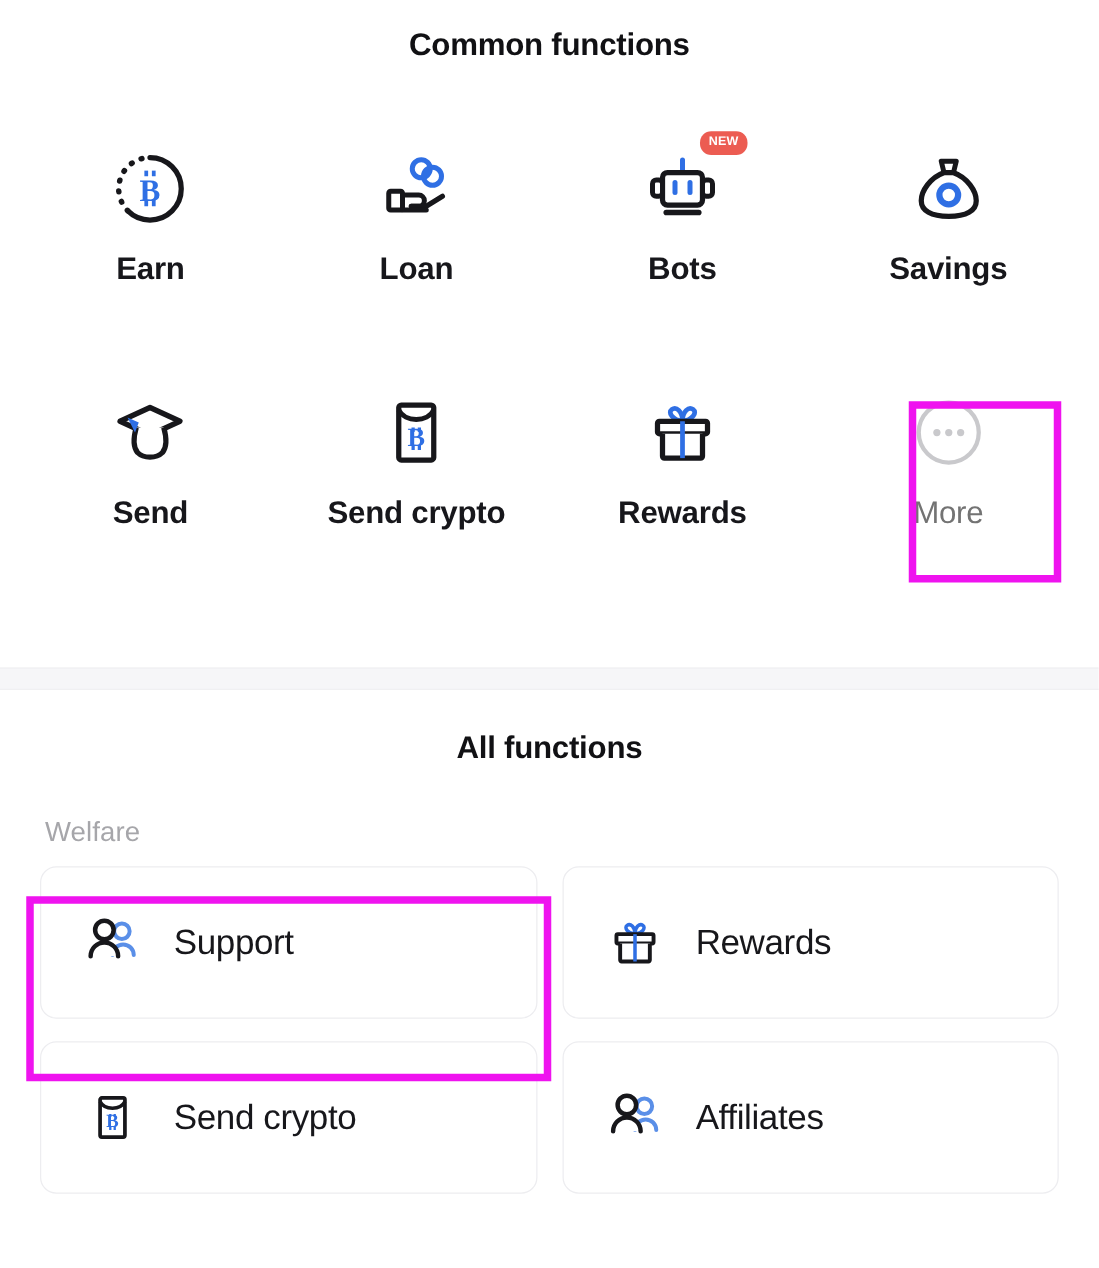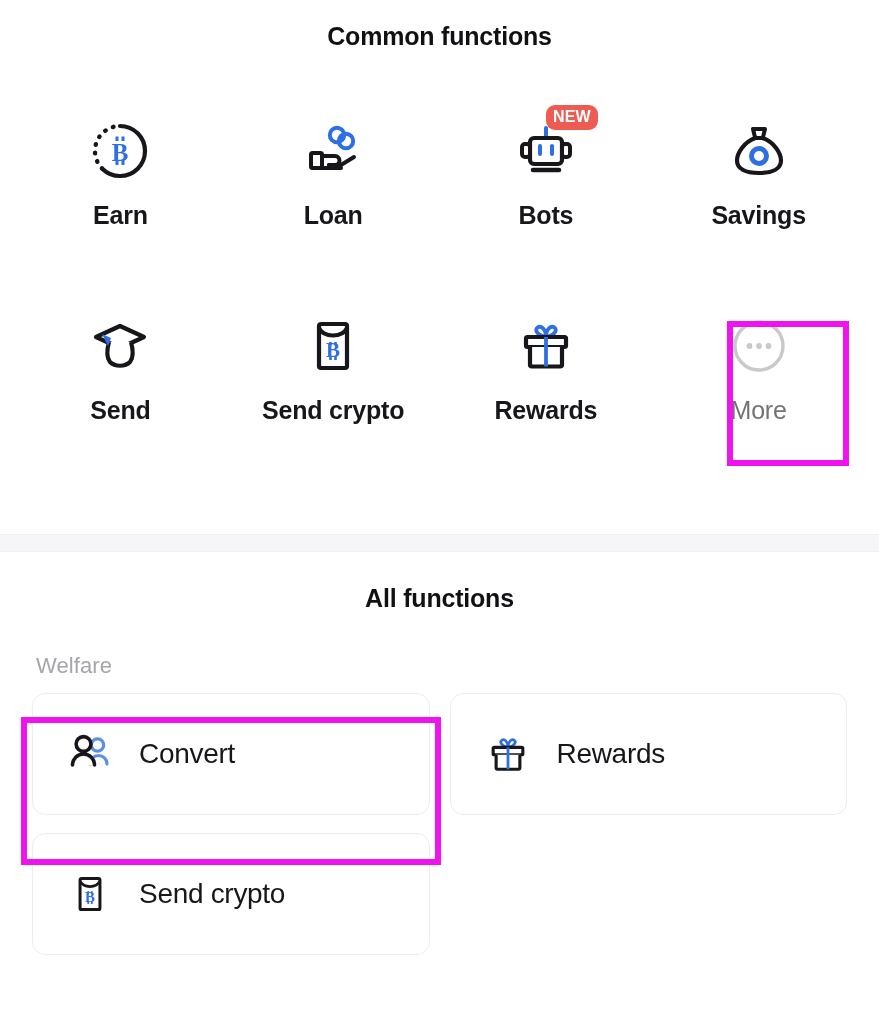--- a/index.html
+++ b/index.html
@@ -85,21 +85,21 @@
     height: 148px;
   }
 
   
   .new-badge {
     position: absolute;
     top: -14px;
     right: -20px;
     background: #ec5c52;
     color: #ffffff;
-    font-size: 16px;
+    font-size: 10px;
     font-weight: 700;
     line-height: 1;
     padding: 4px 7px 5px 7px;
     border-radius: 9px;
     letter-spacing: 0.2px;
   }
 
   
   .divider {
     height: 18px;
@@ -296,21 +296,21 @@
 
     <div class="fn-card">
       <div class="card-icon">
         <svg width="46" height="46" viewBox="0 0 46 46">
           <circle cx="30.5" cy="14" r="6.2" fill="none" stroke="#5a8fe8" stroke-width="3.2"></circle>
           <path d="M23 33 a8.5 8.5 0 0 1 8.5 -8.5 a8.5 8.5 0 0 1 8.5 8.5" fill="none" stroke="#5a8fe8" stroke-width="3.2" stroke-linecap="round"></path>
           <circle cx="16.5" cy="13" r="7.4" fill="#fff" stroke="#17171b" stroke-width="3.6"></circle>
           <path d="M5.5 34 a11 11 0 0 1 11 -11 a11 11 0 0 1 11 11" fill="#fff" stroke="#17171b" stroke-width="3.6" stroke-linecap="round"></path>
         </svg>
       </div>
-      <div class="card-label">Convert</div>
+      <div class="card-label">Support</div>
     </div>
 
     <div class="fn-card">
       <div class="card-icon">
         <svg width="46" height="46" viewBox="0 0 62 62">
           <path d="M31 22 C31 14 26 10 22.5 12.5 C19 15 23 21 31 22 Z" fill="none" stroke="#2f6fe4" stroke-width="3.8"></path>
           <path d="M31 22 C31 14 36 10 39.5 12.5 C43 15 39 21 31 22 Z" fill="none" stroke="#2f6fe4" stroke-width="3.8"></path>
           <rect x="11" y="22" width="40" height="10" rx="1.5" fill="#fff" stroke="#17171b" stroke-width="4.2"></rect>
           <path d="M15 32 V50 a1.5 1.5 0 0 0 1.5 1.5 H45.5 A1.5 1.5 0 0 0 47 50 V32" fill="#fff" stroke="#17171b" stroke-width="4.2" stroke-linejoin="round"></path>
           <line x1="31" y1="22" x2="31" y2="51.5" stroke="#2f6fe4" stroke-width="3.8"></line>
@@ -327,17 +327,28 @@
           <text x="31" y="42" font-family="'Liberation Serif', serif" font-size="21" font-weight="700" fill="#2f6fe4" text-anchor="middle">B</text>
           <line x1="28.5" y1="27" x2="28.5" y2="30.5" stroke="#2f6fe4" stroke-width="2.6"></line>
           <line x1="33.5" y1="27" x2="33.5" y2="30.5" stroke="#2f6fe4" stroke-width="2.6"></line>
           <line x1="28.5" y1="41" x2="28.5" y2="45" stroke="#2f6fe4" stroke-width="2.6"></line>
           <line x1="33.5" y1="41" x2="33.5" y2="45" stroke="#2f6fe4" stroke-width="2.6"></line>
         </svg>
       </div>
       <div class="card-label">Send crypto</div>
     </div>
 
+    <div class="fn-card">
+      <div class="card-icon">
+        <svg width="46" height="46" viewBox="0 0 46 46">
+          <circle cx="30.5" cy="14" r="6.2" fill="none" stroke="#5a8fe8" stroke-width="3.2"></circle>
+          <path d="M23 33 a8.5 8.5 0 0 1 8.5 -8.5 a8.5 8.5 0 0 1 8.5 8.5" fill="none" stroke="#5a8fe8" stroke-width="3.2" stroke-linecap="round"></path>
+          <circle cx="16.5" cy="13" r="7.4" fill="#fff" stroke="#17171b" stroke-width="3.6"></circle>
+          <path d="M5.5 34 a11 11 0 0 1 11 -11 a11 11 0 0 1 11 11" fill="#fff" stroke="#17171b" stroke-width="3.6" stroke-linecap="round"></path>
+        </svg>
+      </div>
+      <div class="card-label">Affiliates</div>
+    </div>
   </div>
 </div>
 
 <div class="hl-box" id="hl-more"></div>
 <div class="hl-box" id="hl-referral"></div>
 
 </body></html>

